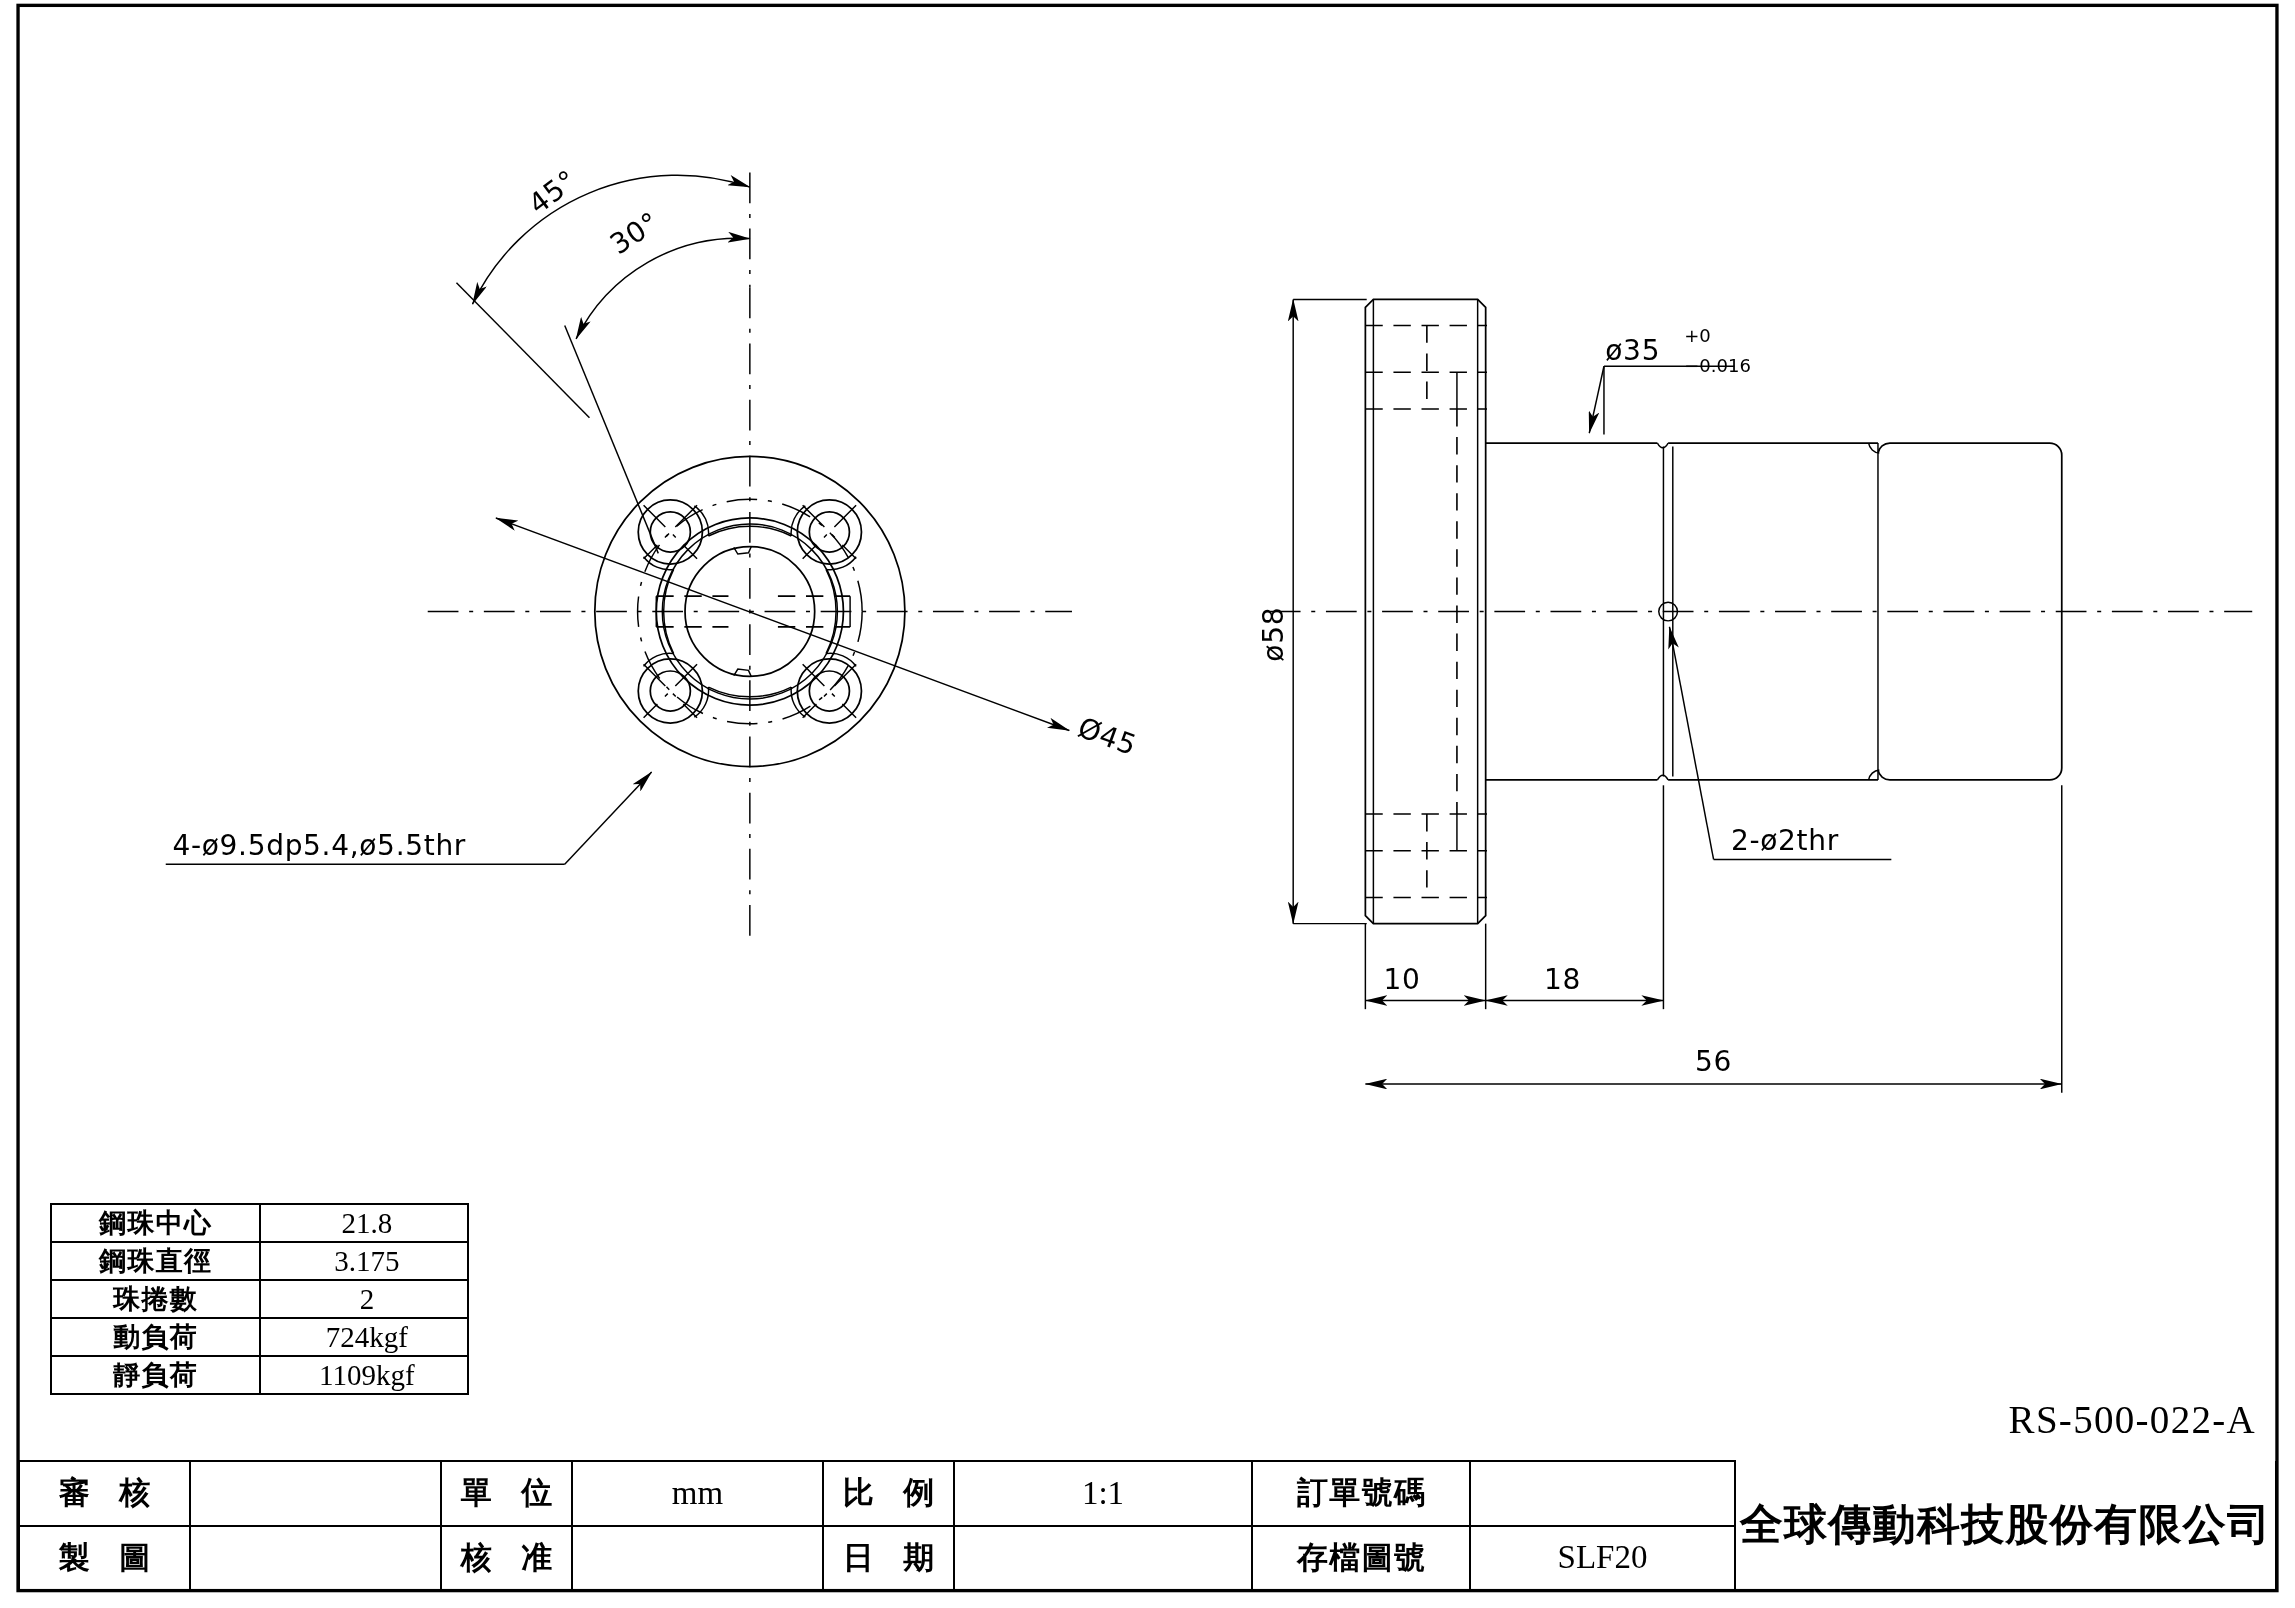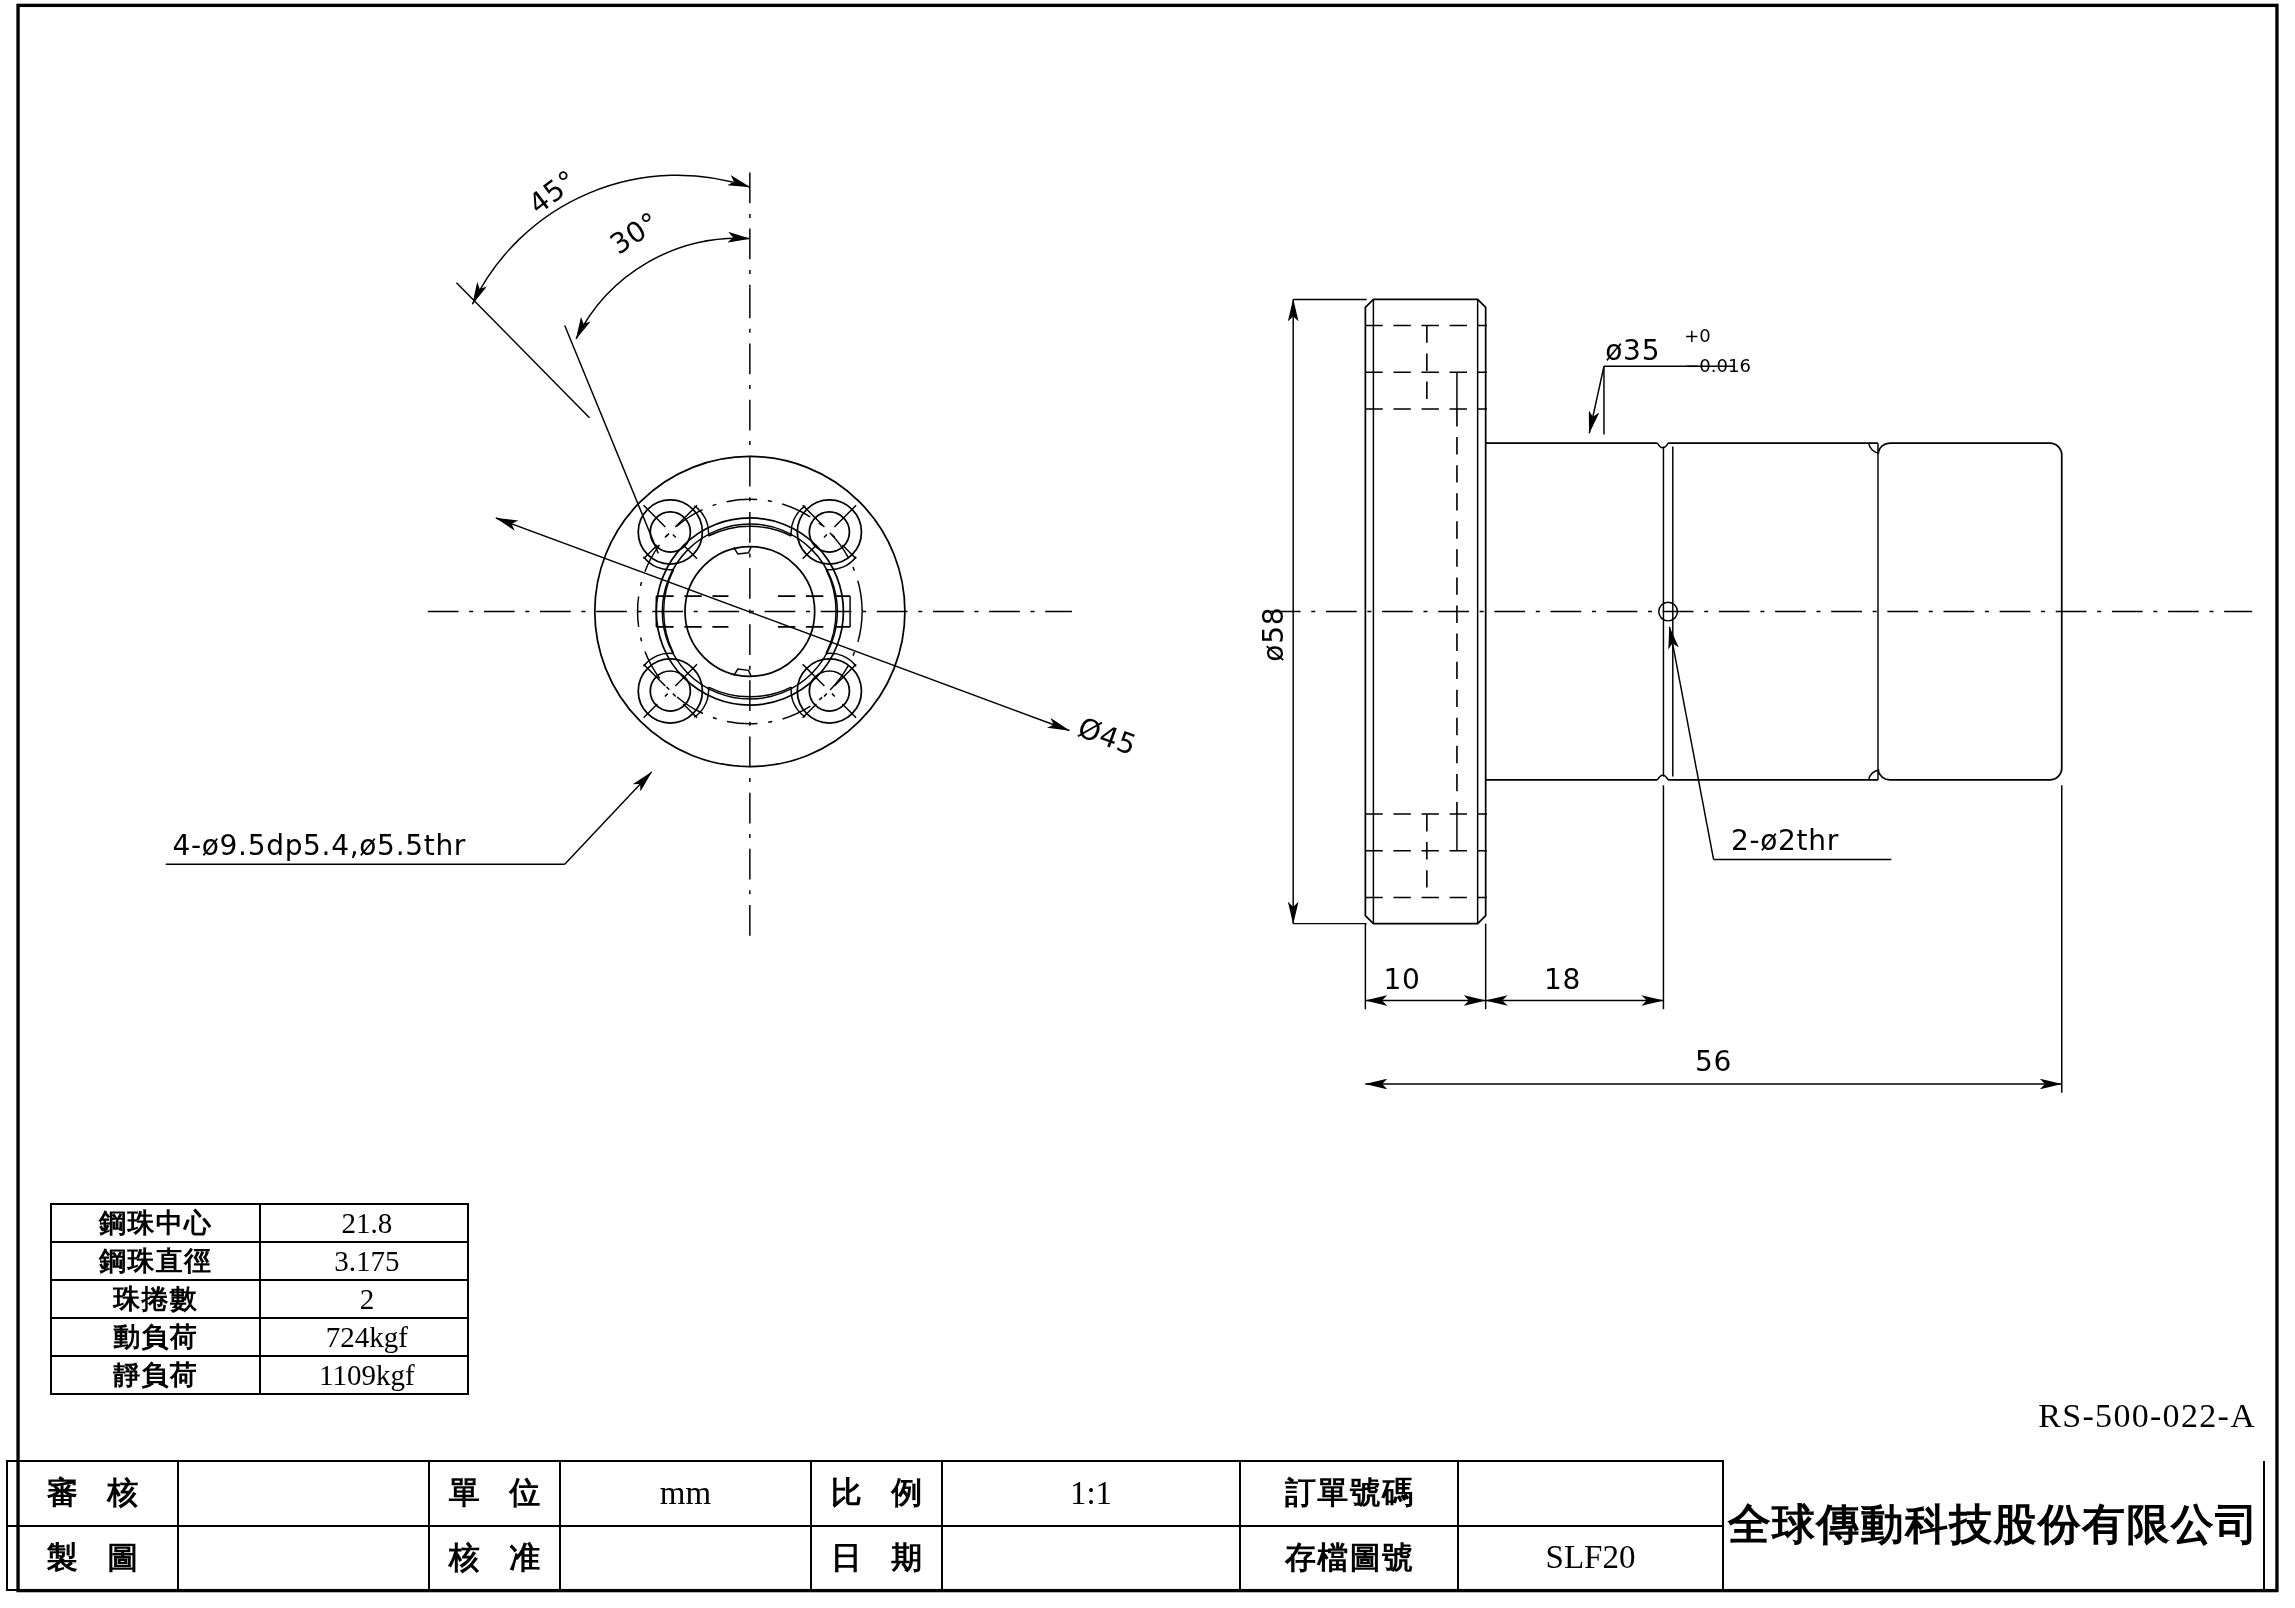--- a/index.html
+++ b/index.html
@@ -19,23 +19,23 @@
           letter-spacing:1px;}
   .dimtxt-sm{font-family:"DejaVu Sans",sans-serif;font-size:27px;fill:#000;}
   table.spec{position:absolute;left:50px;top:1203px;border-collapse:collapse;}
   table.spec td{border:2px solid #000;height:35px;padding:0 6.7px;margin-left:29px;}
   table.spec td.lbl{width:194px;text-align:center;font-family:"DejaVu Serif",serif;
         font-size:27px;font-weight:600;letter-spacing:1.3px;}
   table.spec td.val{width:187px;text-align:center;font-family:"Liberation Serif",serif;
         font-size:29px;padding-left:12px;}
 
   #drawno{position:absolute;right:39px;top:1397px;
-      font-family:"Liberation Serif",serif;font-size:34px;letter-spacing:1.3px;}
-
-  #titleblock{position:absolute;left:6px;top:1460px;width:2259px;height:131px;border-radius:26px;}
+      font-family:"Liberation Serif",serif;font-size:39px;letter-spacing:1.3px;}
+
+  #titleblock{position:absolute;left:18px;top:1460px;width:2259px;height:131px;border-radius:26px;}
   #titleblock table{border-collapse:collapse;width:100%;height:100%;}
   #titleblock td{border:2.7px solid #000;text-align:center;vertical-align:middle;}
   td.cnlbl{font-family:"DejaVu Serif",serif;font-size:31px;font-weight:600;
            letter-spacing:9.4px;text-indent:9.4px;}
   td.valtxt{font-family:"Liberation Serif",serif;font-size:33px;}
   td.company{font-family:"DejaVu Serif",serif;font-size:43px;font-weight:700;
            letter-spacing:1.3px;}
 </style>
 </head>
 <body>

